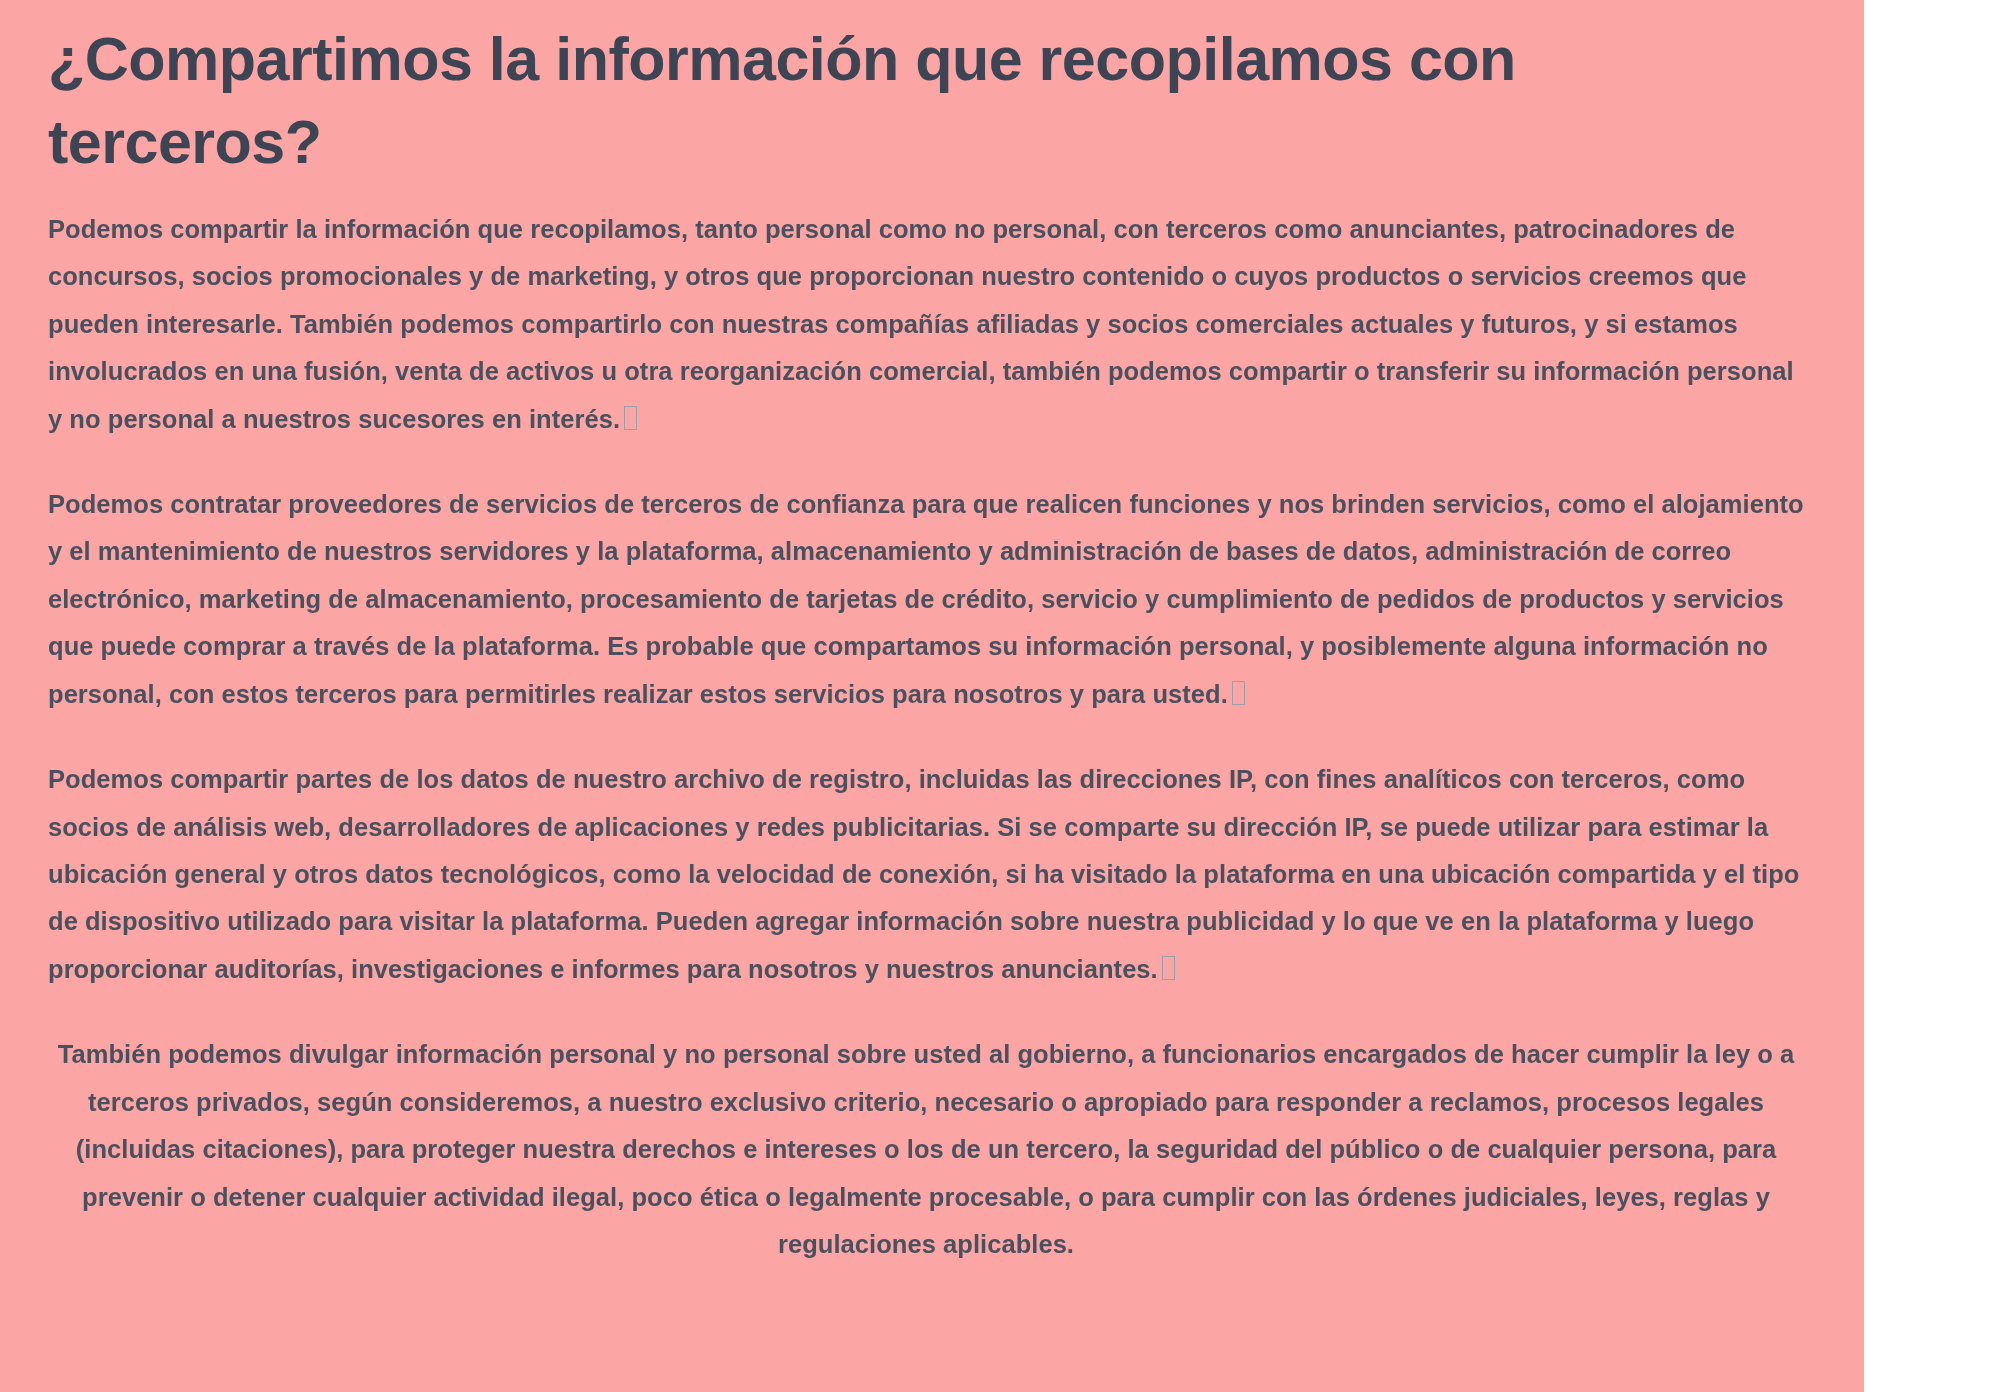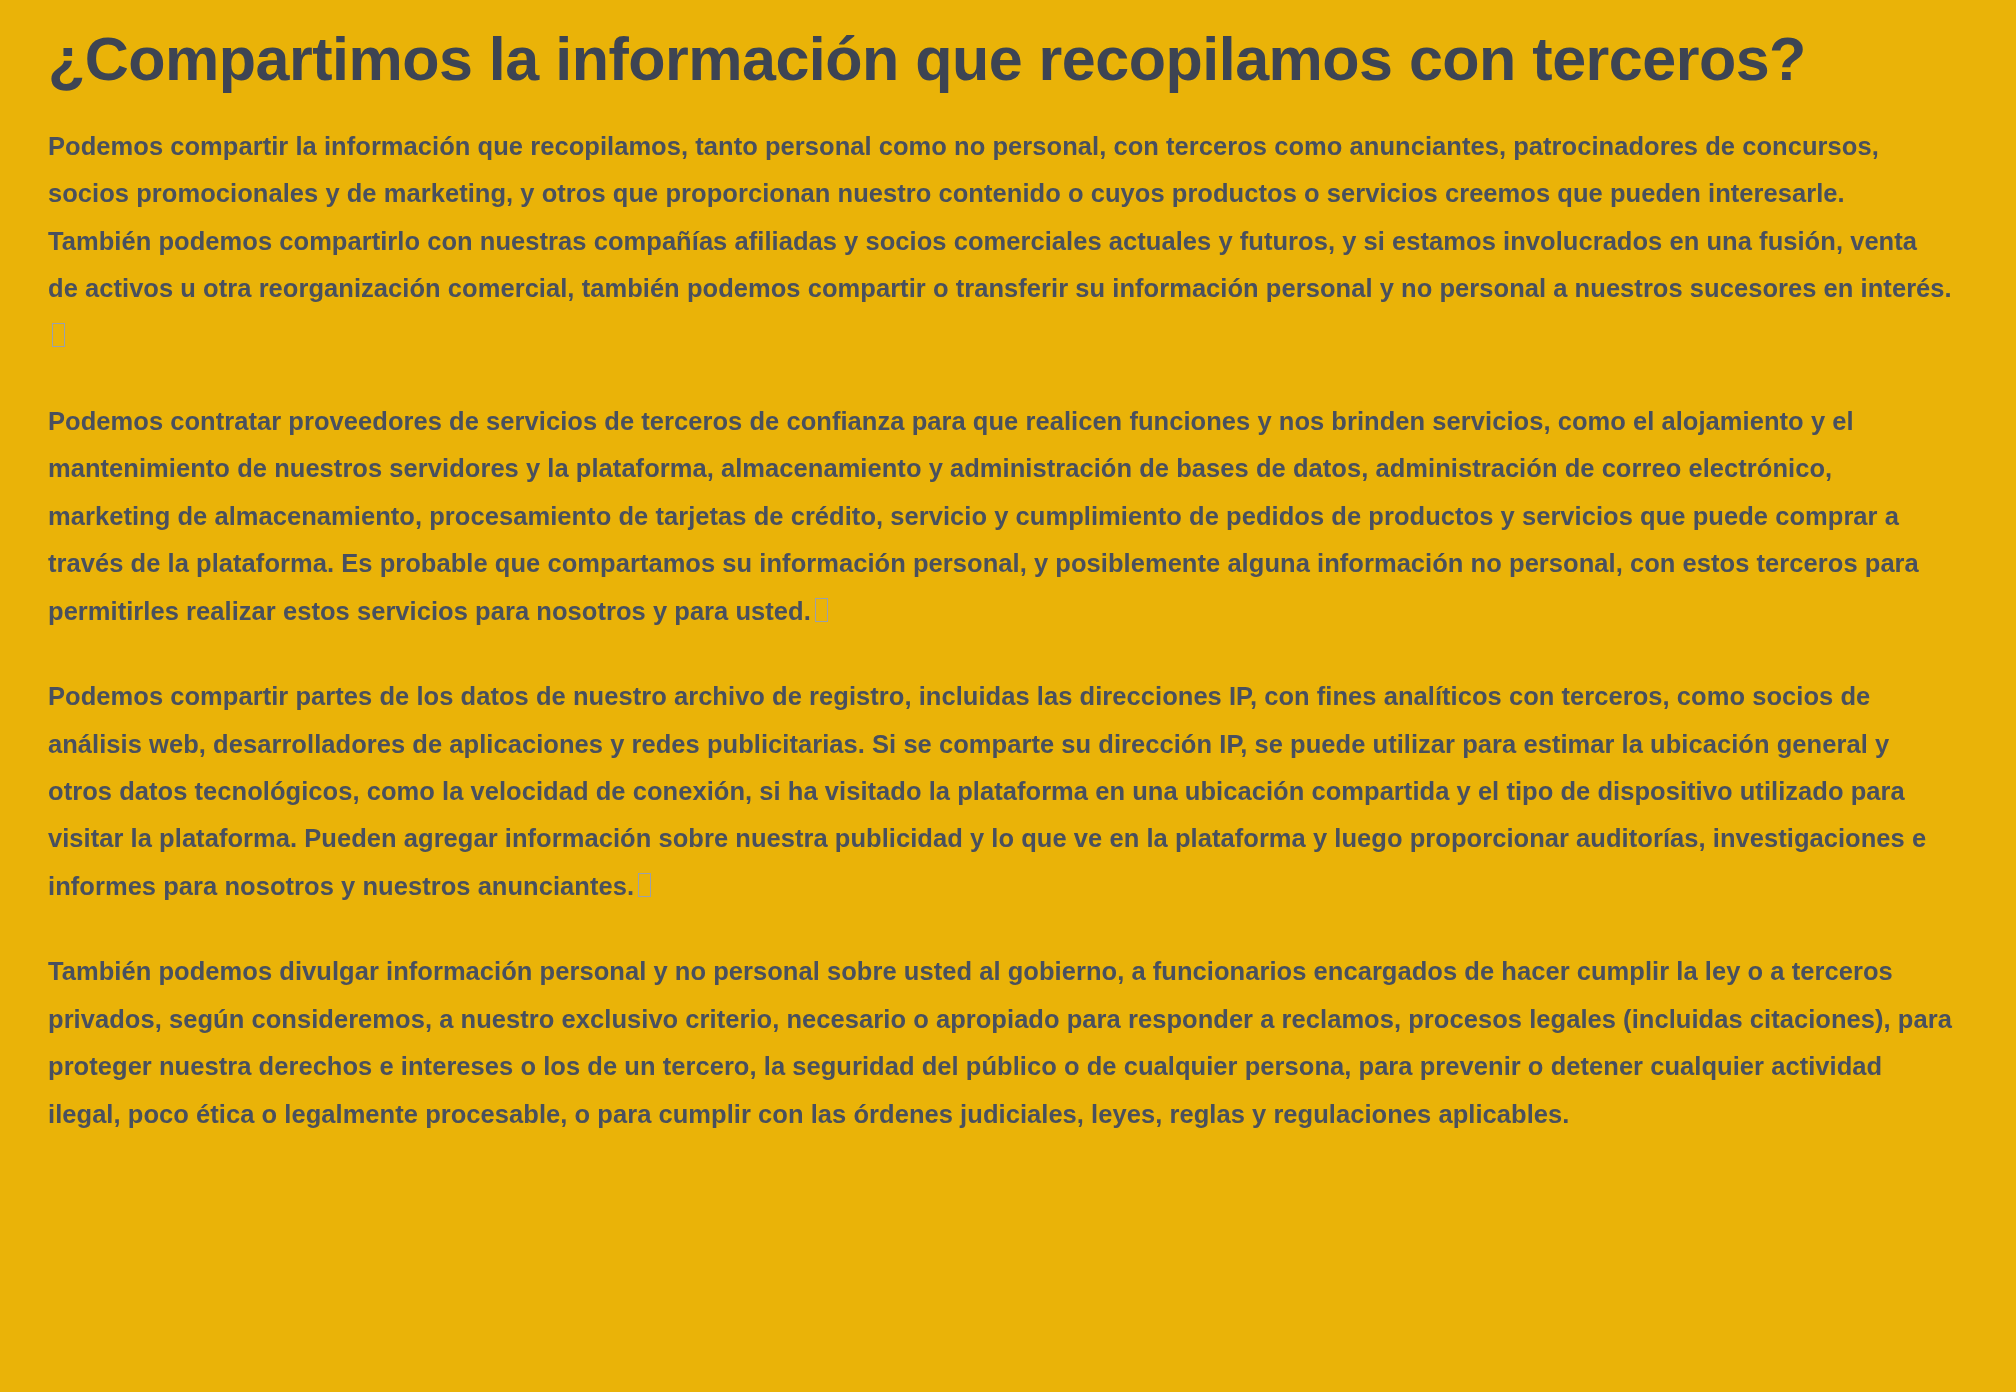--- a/index.html
+++ b/index.html
@@ -8,24 +8,24 @@
     background: #ffffff;
   }
   body {
     width: 2016px;
     min-height: 1392px;
     font-family: "Liberation Sans", sans-serif;
     -webkit-font-smoothing: antialiased;
   }
   .page {
     box-sizing: border-box;
-    width: 2016px;
+    width: 1864px;
     min-height: 1392px;
     padding: 18px 60px 40px 48px;
-    background: #eab308;
+    background: #fca5a5;
   }
   .doc-title {
     margin: 0 0 22px 0;
     font-size: 61px;
     line-height: 1.36;
     font-weight: 600;
     color: #3d4453;
     letter-spacing: -0.5px;
     max-width: 1880px;
   }
@@ -36,20 +36,21 @@
     margin: 0 0 38px 0;
     font-size: 25.5px;
     line-height: 1.86;
     color: #49505e;
     font-weight: 700;
     letter-spacing: 0.05px;
     text-align: left;
   }
   .paragraph:last-child {
     margin-bottom: 0;
+    text-align: center;
   }
   .tofu {
     display: inline-block;
     width: 11px;
     height: 22px;
     border: 1.5px solid #9aa0ab;
     vertical-align: -2px;
     margin-left: 4px;
   }
 </style>

